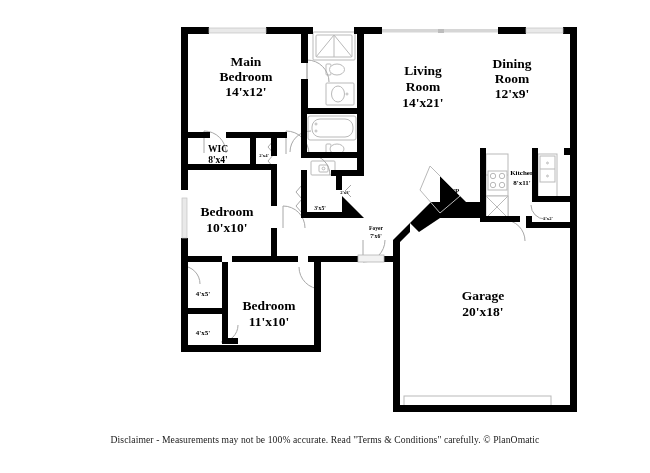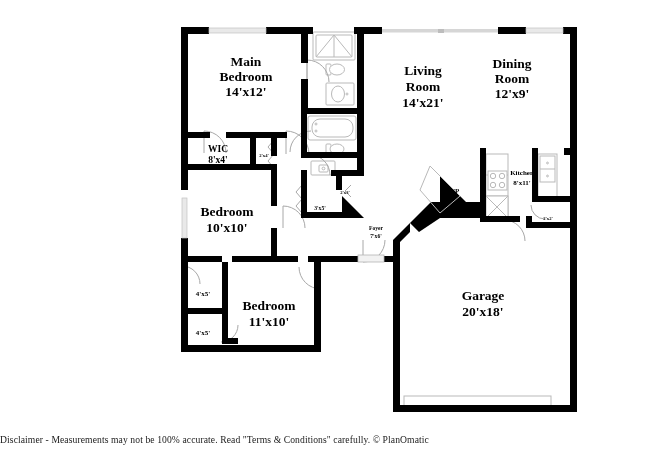--- a/index.html
+++ b/index.html
@@ -24,20 +24,21 @@
   .big{font-size:13.5px;}
   .mid{font-size:9.5px;}
   .sm{font-size:7px;}
   .xs{font-size:5.6px;}
   .tiny{font-size:4.6px;}
   #disclaimer{
     position:absolute;
     left:0;
     top:434px;
     width:650px;
+    text-align:center;
     font-family:"Liberation Serif", serif;
     font-size:9.6px;
     color:#1a1a1a;
     letter-spacing:0.1px;
   }
 </style>
 </head>
 <body>
 
 <div id="plan">

